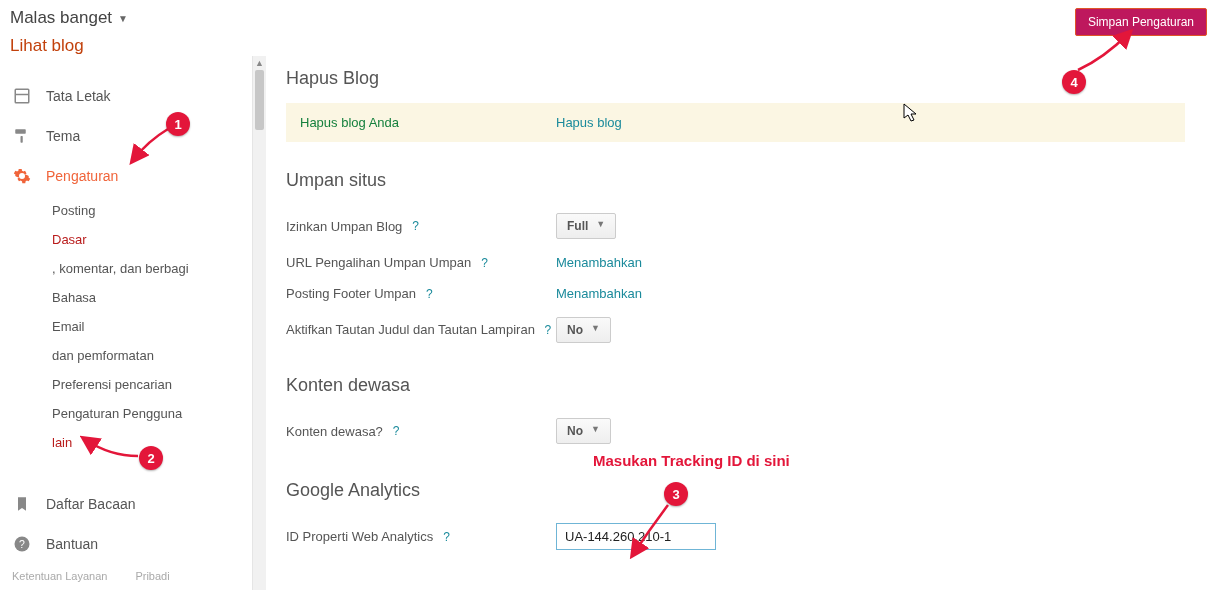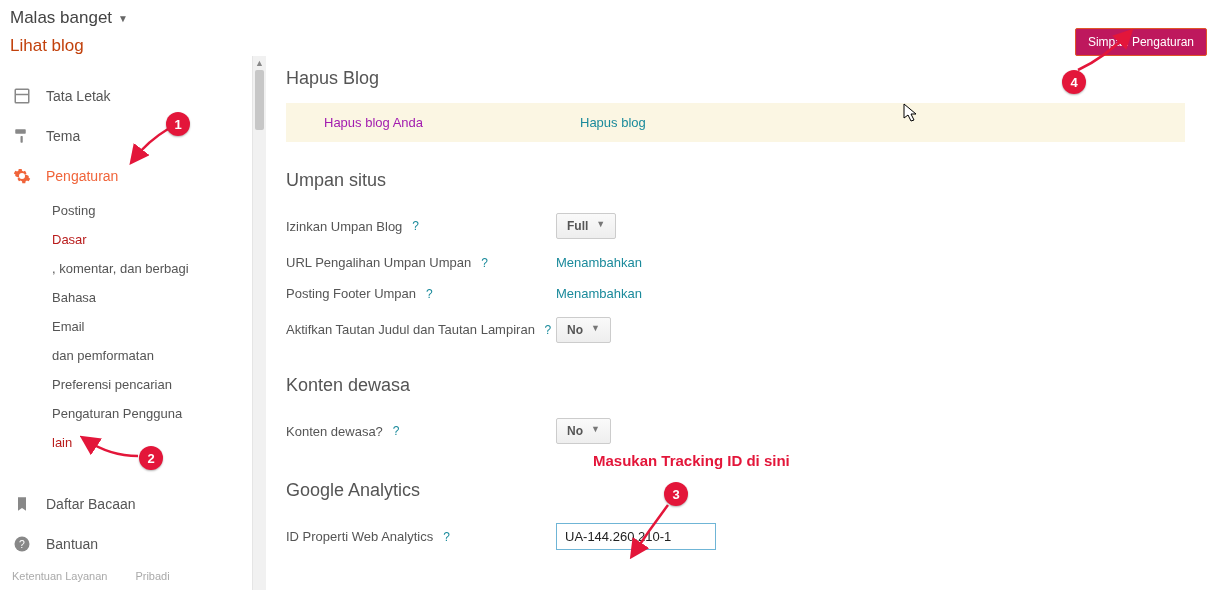--- a/index.html
+++ b/index.html
@@ -1,18 +1,18 @@
 <!DOCTYPE html>
 <html><head>
 <meta charset="utf-8">
 <style>
   * { box-sizing: border-box; margin: 0; padding: 0; }
   body { font-family: Arial, sans-serif; font-size: 13px; color: #333; background: #fff; width: 1221px; height: 590px; overflow: hidden; position: relative; }
   
-  .header { display: flex; justify-content: space-between; align-items: flex-end; padding: 8px 14px 0 10px; }
+  .header { display: flex; justify-content: space-between; align-items: flex-start; padding: 8px 14px 0 10px; }
   .header-left { display: flex; flex-direction: column; gap: 8px; }
   .blog-title-row { display: flex; align-items: center; gap: 6px; color: #444; font-size: 17px; }
   .blog-title-caret { font-size: 10px; color: #666; }
   .view-blog { color: #c2410c; font-size: 17px; }
   .save-btn { background: #be185d; color: #fff; border: 1px solid #e05528; padding: 6px 12px; font-size: 12px; border-radius: 2px; cursor: pointer; }
   
   .body-wrap { display: flex; position: absolute; top: 56px; left: 0; right: 0; bottom: 0; }
   
   .sidebar { width: 252px; display: flex; flex-direction: column; padding-top: 20px; }
   .sb-item { display: flex; align-items: center; gap: 14px; padding: 10px 10px 10px 12px; color: #555; font-size: 14px; cursor: pointer; }
@@ -25,21 +25,21 @@
   .sb-spacer { flex: 1; }
   .sb-footer { padding: 6px 12px 8px 12px; color: #aaa; font-size: 11px; display: flex; gap: 28px; }
   
   .scroll-track { width: 14px; background: #f1f1f1; border-left: 1px solid #e5e5e5; position: relative; }
   .scroll-thumb { position: absolute; left: 2px; right: 2px; top: 0; height: 60px; background: #c7c7c7; border-radius: 2px; }
   .scroll-arrow-up { position: absolute; top: 2px; left: 0; right: 0; text-align: center; font-size: 9px; color: #888; }
   
   .main { flex: 1; padding: 6px 36px 0 20px; overflow: hidden; }
   .sec-title { font-size: 18px; color: #555; margin: 6px 0 14px 0; font-weight: normal; }
   .hapus-row { background: #fbf6e3; padding: 12px 14px; display: flex; }
-  .hapus-label { width: 256px; color: #a21caf; margin-left: 24px; }
+  .hapus-label { width: 256px; color: #15803d; }
   .hapus-link { color: #1a8a9b; }
   
   .field-row { display: flex; align-items: center; padding: 8px 0; }
   .field-label { width: 270px; color: #555; display: flex; align-items: center; gap: 10px; text-align: center; }
   .help-q { color: #1a8a9b; font-size: 12px; cursor: pointer; }
   .dropdown { border: 1px solid #ccc; background: linear-gradient(#fafafa,#eee); padding: 5px 10px; border-radius: 2px; display: flex; align-items: flex-start; gap: 8px; font-weight: bold; color: #555; font-size: 12px; cursor: pointer; }
   .dd-caret { font-size: 9px; color: #777; }
   .link-val { color: #1a8a9b; cursor: pointer; }
   .multiline-label { width: 270px; color: #555; line-height: 1.6; }
   

